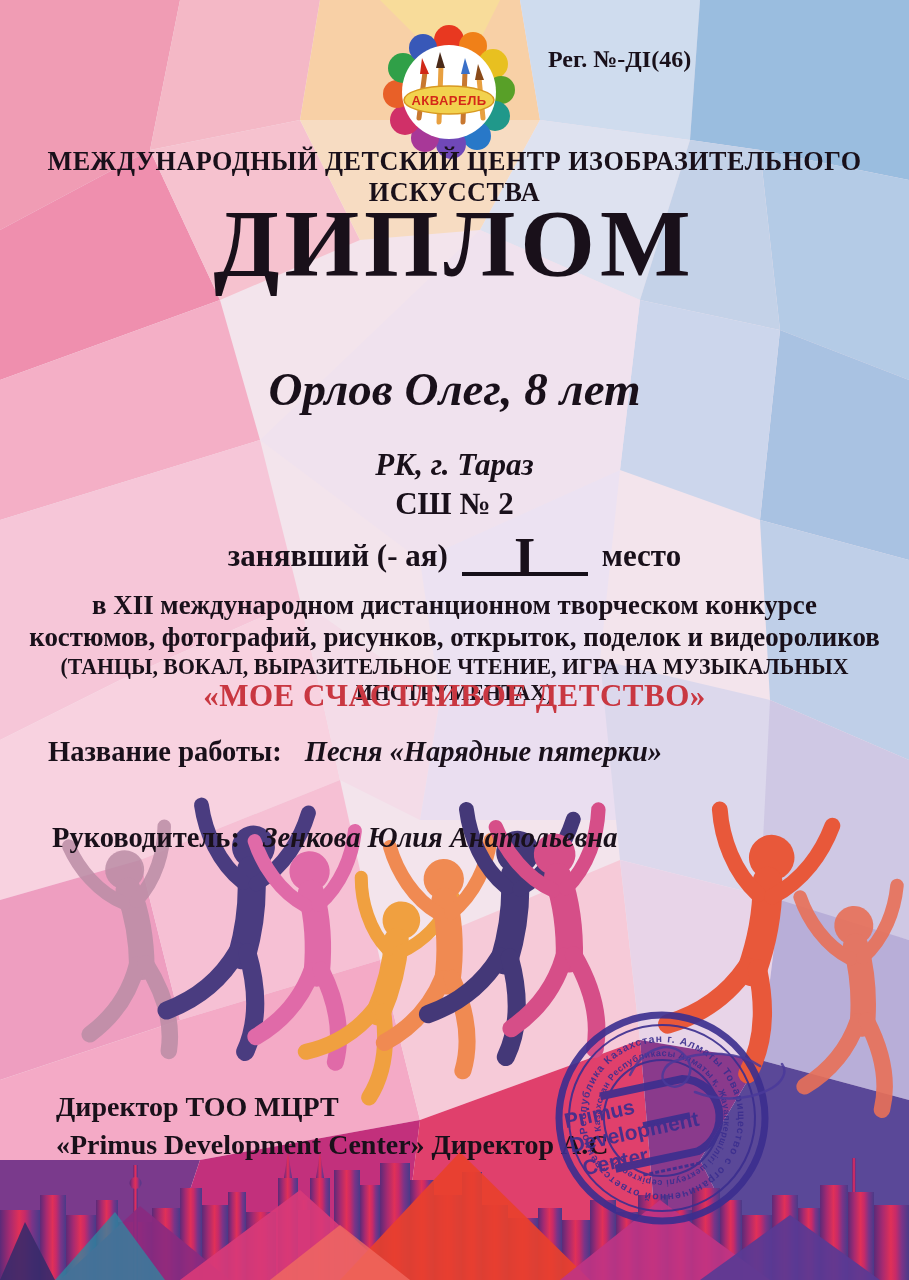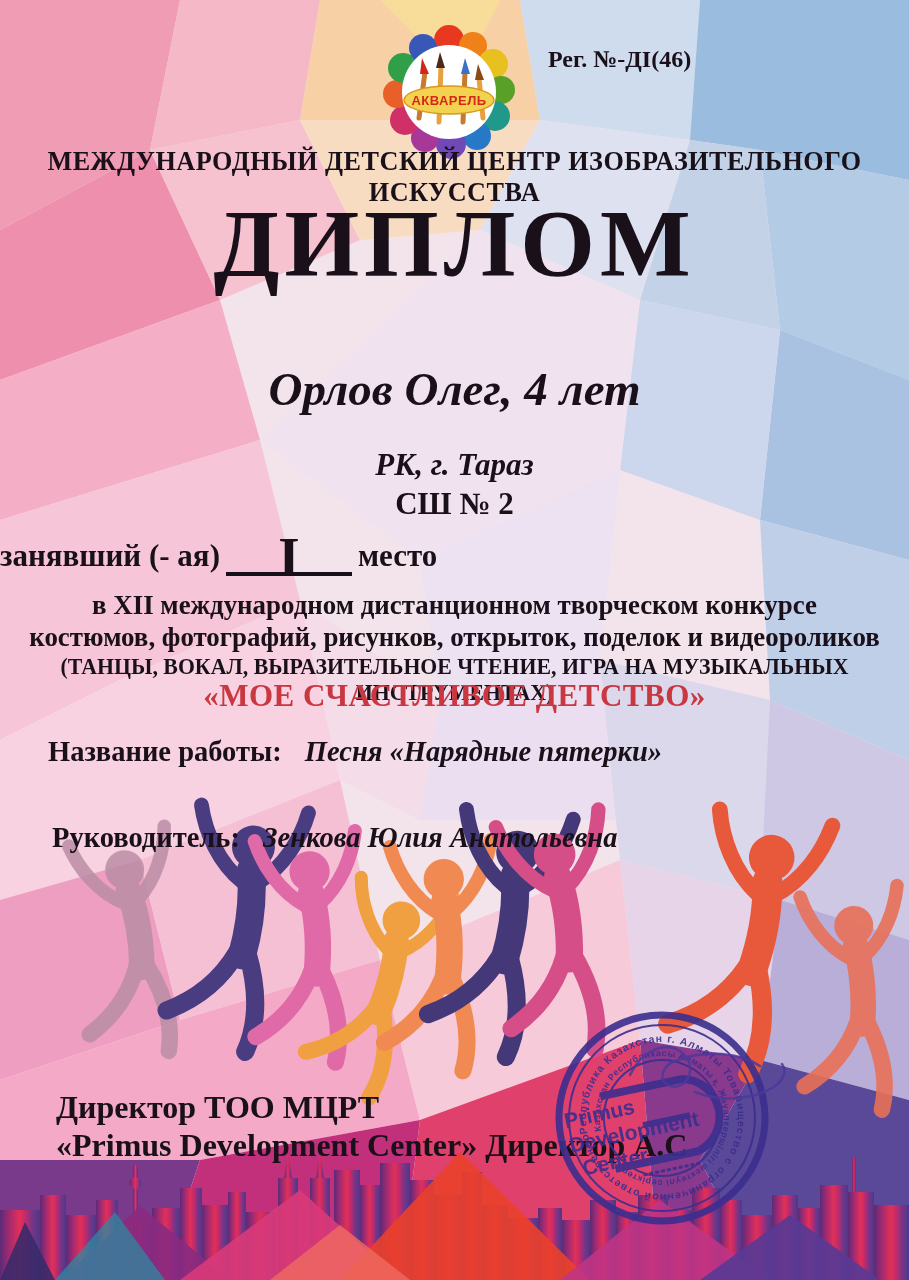--- a/index.html
+++ b/index.html
@@ -17,36 +17,36 @@
   .abs{position:absolute;}
   .center{left:0;width:909px;text-align:center;}
 
   .reg-block{left:548px;top:44px;font-weight:bold;font-size:24px;line-height:31px;}
   .org-name{top:146px;font-weight:bold;font-size:27px;transform:scaleX(.97);letter-spacing:.5px;}
   .diploma-title{top:188px;font-weight:bold;font-size:96px;letter-spacing:5px;}
   .recipient-name{top:362px;font-weight:bold;font-style:italic;font-size:47px;}
   .recipient-location{top:447px;font-weight:bold;font-style:italic;font-size:31px;}
   .recipient-school{top:486px;font-weight:bold;font-size:31px;}
 
-  .place-line{top:528px;display:flex;align-items:flex-end;gap:6px;}
+  .place-line{top:528px;display:flex;justify-content:center;align-items:flex-end;gap:14px;}
   .place-line .lbl{font-weight:bold;font-size:31px;padding-bottom:2px;}
   .place-blank{display:inline-block;min-width:126px;border-bottom:4px solid #16101a;text-align:center;}
   .place-value{display:inline-block;font-weight:bold;font-size:55px;line-height:.8;transform:translateY(7px);}
 
   .award-line1{top:589px;font-weight:bold;font-size:28px;transform:scaleX(.96);}
   .award-line2{top:621px;font-weight:bold;font-size:28px;transform:scaleX(.96);}
   .award-line3{top:654px;font-weight:bold;font-size:22.5px;transform:scaleX(.97);}
   .contest-title{top:678px;font-weight:bold;font-size:31px;letter-spacing:.5px;}
 
   .work-line{left:40px;top:736px;font-size:28.5px;margin-left:8px;}
   .supervisor-line{left:40px;top:822px;font-size:28.5px;margin-left:12px;}
   .inline-label{font-weight:bold;}
   .inline-value{font-weight:bold;font-style:italic;margin-left:16px;}
 
-  .director-block{left:56px;top:1088px;font-weight:bold;font-size:32px;line-height:38px;z-index:5;}
+  .director-block{left:56px;top:1088px;font-weight:bold;font-size:28px;line-height:38px;z-index:5;}
 </style>
 </head>
 <body>
 
 <div class="page">
 
   <svg class="layer bg-layer" viewBox="0 0 909 1280" aria-hidden="true">
     <rect x="0" y="0" width="909" height="1280" fill="#f3e4ec"></rect>
 
     <polygon points="0,0 180,0 150,150 0,230" fill="#f09cb4"></polygon>
@@ -207,21 +207,21 @@
   </div>
 
   <div class="layer text-layer">
     <div class="abs reg-block">
       <div>Рег. №-ДІ(46)</div>
     </div>
 
     <div class="abs center org-name">МЕЖДУНАРОДНЫЙ ДЕТСКИЙ ЦЕНТР ИЗОБРАЗИТЕЛЬНОГО ИСКУССТВА</div>
     <div class="abs center diploma-title">ДИПЛОМ</div>
 
-    <div class="abs center recipient-name">Орлов Олег, 4 лет</div>
+    <div class="abs center recipient-name">Орлов Олег, 8 лет</div>
     <div class="abs center recipient-location">РК, г. Тараз</div>
     <div class="abs center recipient-school">СШ № 2</div>
 
     <div class="abs center place-line">
       <span class="lbl">занявший (- ая)</span>
       <span class="place-blank"><span class="place-value">I</span></span>
       <span class="lbl">место</span>
     </div>
 
     <div class="abs center award-line1">в XII международном дистанционном творческом конкурсе</div>

